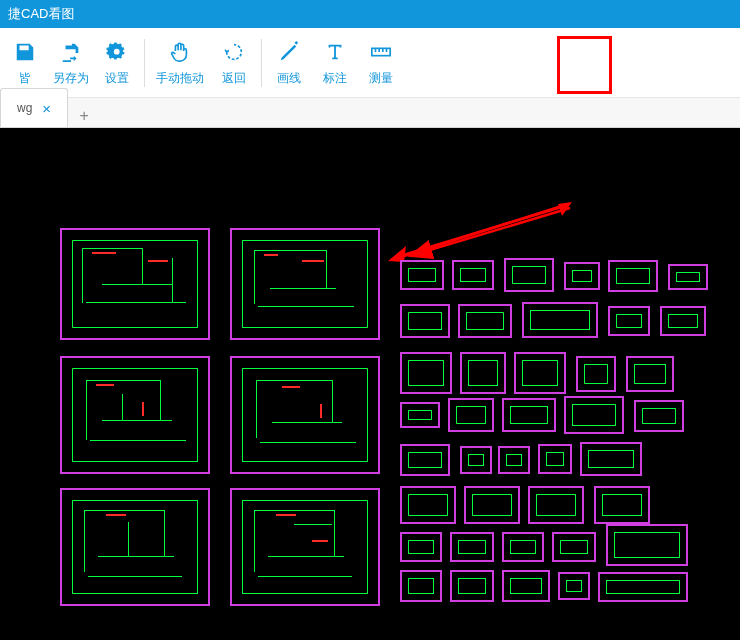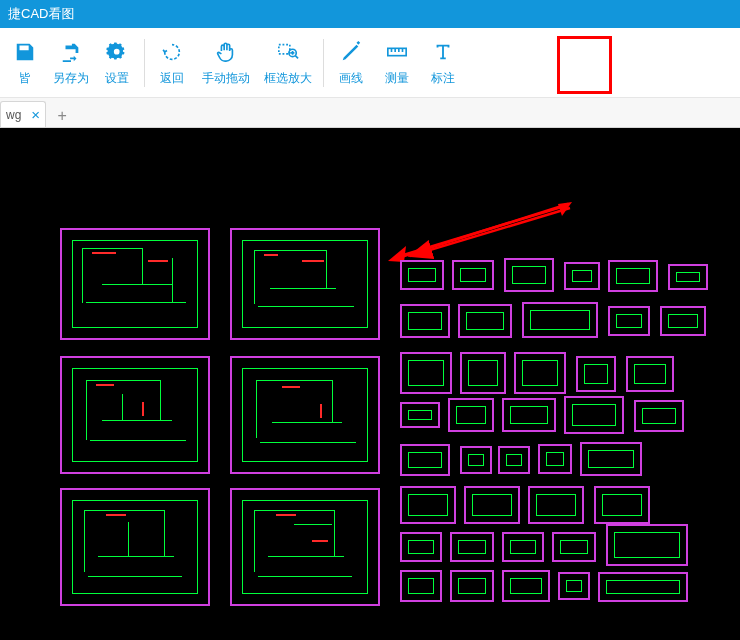--- a/index.html
+++ b/index.html
@@ -5,21 +5,21 @@
   *{box-sizing:border-box;margin:0;padding:0;}
   body{width:740px;height:640px;overflow:hidden;font-family:"Microsoft YaHei",Arial,sans-serif;background:#fff;}
   .titlebar{height:28px;background:#1296db;color:#fff;display:flex;align-items:center;padding:0 8px;font-size:13px;}
   .toolbar{height:70px;background:#fff;display:flex;align-items:center;padding:0 2px;border-bottom:1px solid #e6e6e6;}
   .tool{display:flex;flex-direction:column;align-items:center;justify-content:center;width:46px;height:60px;cursor:pointer;color:#1296db;}
   .tool.wide{width:62px;}
   .tool .ic{height:28px;display:flex;align-items:center;justify-content:center;}
   .tool .lb{font-size:12px;color:#1296db;margin-top:4px;white-space:nowrap;}
   .sep{width:1px;height:48px;background:#ddd;margin:0 4px;}
   .tabbar{height:30px;background:#f7f7f7;display:flex;align-items:flex-end;padding-left:0;border-bottom:1px solid #d6d6d6;}
-  .tab{height:26px;background:#fff;border:1px solid #d6d6d6;border-bottom:none;border-top-left-radius:3px;border-top-right-radius:3px;display:flex;align-items:center;padding:0 5px;font-size:12px;color:#555;}
+  .tab{height:39px;background:#fff;border:1px solid #d6d6d6;border-bottom:none;border-top-left-radius:3px;border-top-right-radius:3px;display:flex;align-items:center;padding:0 16px;font-size:12px;color:#555;}
   .tab .close{margin-left:10px;color:#1296db;font-size:15px;line-height:1;}
   .addtab{width:22px;height:22px;display:flex;align-items:center;justify-content:center;font-size:16px;color:#888;margin-left:5px;cursor:pointer;}
   .canvas{position:relative;height:512px;background:#000;overflow:hidden;}
   .arrow{position:absolute;left:390px;top:70px;pointer-events:none;}
   .highlight-box{position:absolute;left:557px;top:36px;width:55px;height:58px;border:3px solid #ff0000;pointer-events:none;z-index:10;}
 
   
   .blk{position:absolute;border:2px solid #d040e0;background:#000;}
   .blk::after{content:"";position:absolute;inset:6px;border:1px solid #00ff3c;}
   .blk.big::after{inset:10px;}
@@ -66,79 +66,69 @@
         </svg>
     </span>
     <span class="lb">设置</span>
   </div>
 
 
 
 
   <div class="sep"></div>
 
+  <div class="tool wide">
+    <span class="ic">
+      <svg width="22" height="22" viewBox="0 0 24 24" fill="none" stroke="#1296db" stroke-width="1.8">
+          <path d="M7 11V6a1.5 1.5 0 013 0v4M10 10V4a1.5 1.5 0 013 0v6M13 10V5a1.5 1.5 0 013 0v6M16 11v-1a1.5 1.5 0 013 0v5a7 7 0 01-7 7h-1c-3 0-5-2-6-4l-2-4c-.5-1 .5-2 1.5-1.5L7 14"></path>
+        </svg>
+    </span>
+    <span class="lb">手动拖动</span>
+  </div>
+
   <div class="tool">
     <span class="ic">
       <svg width="24" height="22" viewBox="0 0 24 24" fill="none" stroke="#1296db" stroke-width="1.8">
           <path d="M4 12a8 8 0 108-8M4 12l-2-3m2 3l3-2" stroke-dasharray="3 2"></path>
         </svg>
     </span>
     <span class="lb">返回</span>
   </div>
 
-  <div class="tool wide">
-    <span class="ic">
-      <svg width="22" height="22" viewBox="0 0 24 24" fill="none" stroke="#1296db" stroke-width="1.8">
-          <path d="M7 11V6a1.5 1.5 0 013 0v4M10 10V4a1.5 1.5 0 013 0v6M13 10V5a1.5 1.5 0 013 0v6M16 11v-1a1.5 1.5 0 013 0v5a7 7 0 01-7 7h-1c-3 0-5-2-6-4l-2-4c-.5-1 .5-2 1.5-1.5L7 14"></path>
-        </svg>
-    </span>
-    <span class="lb">手动拖动</span>
-  </div>
-
-  <div class="tool wide">
-    <span class="ic">
-      <svg width="24" height="22" viewBox="0 0 24 24" fill="none" stroke="#1296db" stroke-width="1.8">
-          <rect x="2" y="4" width="12" height="10" stroke-dasharray="2 2"></rect>
-          <circle cx="17" cy="13" r="4"></circle>
-          <path d="M20 16l3 3M15 13h4M17 11v4"></path>
-        </svg>
-    </span>
-    <span class="lb">框选放大</span>
-  </div>
 
 
 
   <div class="sep"></div>
 
   <div class="tool">
     <span class="ic">
       <svg width="22" height="22" viewBox="0 0 24 24" fill="#1296db">
           <path d="M3 21l3-1L20 6l-2-2L4 18l-1 3zM18 2l2 2 2-2-2-2-2 2z"></path>
         </svg>
     </span>
     <span class="lb">画线</span>
+  </div>
+
+  <div class="tool">
+    <span class="ic">
+      <svg width="22" height="22" viewBox="0 0 24 24" fill="#1296db">
+          <path d="M5 4h14v3h-2V6h-4v12h2v2H9v-2h2V6H7v1H5V4z"></path>
+        </svg>
+    </span>
+    <span class="lb">标注</span>
   </div>
 
   <div class="tool">
     <span class="ic">
       <svg width="24" height="22" viewBox="0 0 24 24" fill="none" stroke="#1296db" stroke-width="1.8">
           <rect x="2" y="8" width="20" height="8"></rect>
           <path d="M6 8v4M10 8v4M14 8v4M18 8v4"></path>
         </svg>
     </span>
     <span class="lb">测量</span>
-  </div>
-
-  <div class="tool">
-    <span class="ic">
-      <svg width="22" height="22" viewBox="0 0 24 24" fill="#1296db">
-          <path d="M5 4h14v3h-2V6h-4v12h2v2H9v-2h2V6H7v1H5V4z"></path>
-        </svg>
-    </span>
-    <span class="lb">标注</span>
   </div>
 
 
 </div>
 
 <div class="tabbar">
   <div class="tab">
     <span>wg</span>
     <span class="close">×</span>
   </div>

